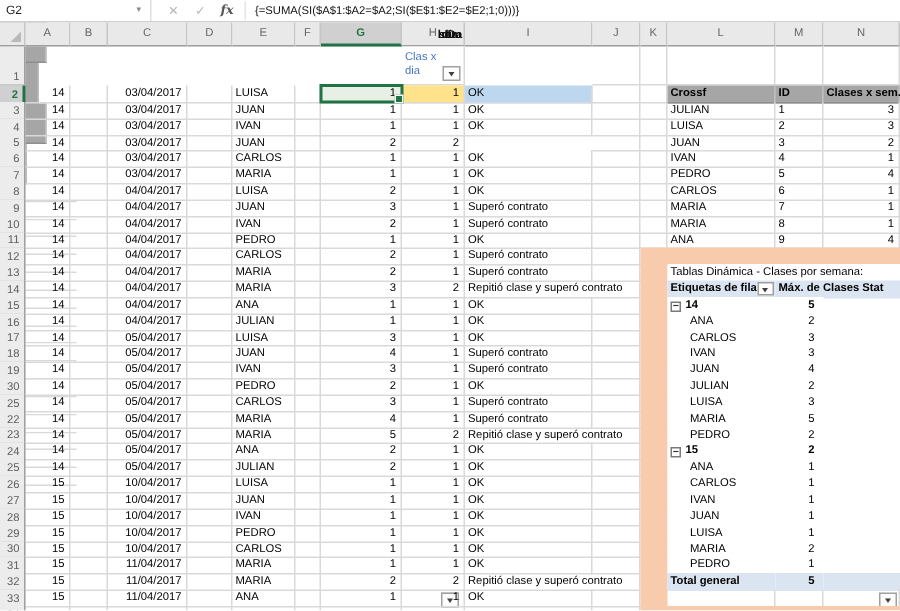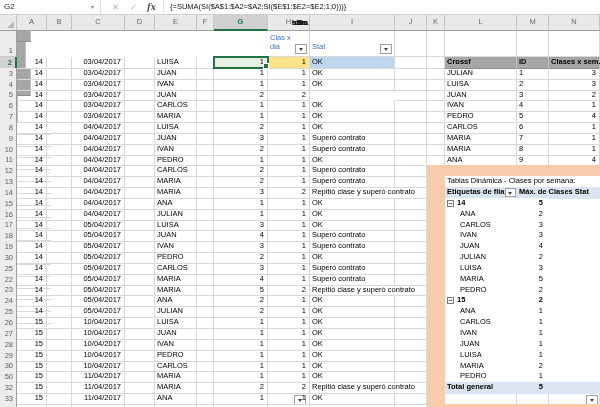--- a/index.html
+++ b/index.html
@@ -90,24 +90,20 @@
         <span class="lbl">hora</span>
         <span class="dd md"></span>
       </div>
       <div class="fh" style="left: 197px; top: 16px; width: 17px; height: 26px;">
         <span class="lbl">ID</span>
         <span class="dd rt"></span>
       </div>
       <div class="c bh" style="left: 268px; top: 16px; width: 42px; height: 26px;">
         <span class="t1" style="color: rgb(68, 114, 196);">Clas x</span>
         <span class="t2" style="color: rgb(68, 114, 196);">dia</span>
-        <span class="dd rt"></span>
-      </div>
-      <div class="c bh" style="left: 310px; top: 16px; width: 85px; height: 26px;">
-        <span class="t2" style="color: rgb(68, 114, 196);">Stat</span>
         <span class="dd rt"></span>
       </div>
       <div class="c" style="left: 395px; top: 16px; width: 32px; height: 26px;"></div>
       <div class="c" style="left: 427px; top: 16px; width: 18px; height: 26px;"></div>
       <div class="c" style="left: 445px; top: 16px; width: 72px; height: 26px;"></div>
       <div class="c" style="left: 517px; top: 16px; width: 32px; height: 26px;"></div>
       <div class="c" style="left: 549px; top: 16px; width: 51px; height: 26px;"></div>
       <div class="gut" style="left: 0px; top: 42px; width: 17px; height: 11.84px; background: rgb(208, 208, 208); color: rgb(33, 115, 70); font-weight: bold; border-right: 2px solid rgb(33, 115, 70);">2</div>
       <div class="c num" style="left: 17px; top: 42px; width: 30px; height: 11.84px;">14</div>
       <div class="c" style="left: 47px; top: 42px; width: 25px; height: 11.84px;"></div>
@@ -527,21 +523,21 @@
       <div class="c" style="left: 155px; top: 345.52px; width: 42px; height: 11.84px;">CARLOS</div>
       <div class="c" style="left: 197px; top: 345.52px; width: 17px; height: 11.84px;"></div>
       <div class="c num" style="left: 214px; top: 345.52px; width: 54px; height: 11.84px;">1</div>
       <div class="c num" style="left: 268px; top: 345.52px; width: 42px; height: 11.84px;">1</div>
       <div class="c" style="left: 310px; top: 345.52px; width: 85px; height: 11.84px;">OK</div>
       <div class="c" style="left: 395px; top: 345.52px; width: 32px; height: 11.84px;"></div>
       <div class="c nob" style="left: 427px; top: 345.52px; width: 18px; height: 11.84px; background: rgb(248, 203, 173);"></div>
       <div class="c pw" style="left: 445px; top: 345.52px; width: 72px; height: 11.84px; padding-left: 15px;">MARIA</div>
       <div class="c pw num" style="left: 517px; top: 345.52px; width: 32px; height: 11.84px; padding-right: 6px;">2</div>
       <div class="pvn" style="left: 549px; top: 345.52px; width: 51px; height: 11.84px;"></div>
-      <div class="gut" style="left: 0px; top: 356.36px; width: 17px; height: 11.84px;">50</div>
+      <div class="gut" style="left: 0px; top: 356.36px; width: 17px; height: 11.84px;">31</div>
       <div class="c num" style="left: 17px; top: 356.36px; width: 30px; height: 11.84px;">15</div>
       <div class="c" style="left: 47px; top: 356.36px; width: 25px; height: 11.84px;"></div>
       <div class="c num" style="left: 72px; top: 356.36px; width: 53px; height: 11.84px;">11/04/2017</div>
       <div class="c" style="left: 125px; top: 356.36px; width: 30px; height: 11.84px;"></div>
       <div class="c" style="left: 155px; top: 356.36px; width: 42px; height: 11.84px;">MARIA</div>
       <div class="c" style="left: 197px; top: 356.36px; width: 17px; height: 11.84px;"></div>
       <div class="c num" style="left: 214px; top: 356.36px; width: 54px; height: 11.84px;">1</div>
       <div class="c num" style="left: 268px; top: 356.36px; width: 42px; height: 11.84px;">1</div>
       <div class="c" style="left: 310px; top: 356.36px; width: 85px; height: 11.84px;">OK</div>
       <div class="c" style="left: 395px; top: 356.36px; width: 32px; height: 11.84px;"></div>

